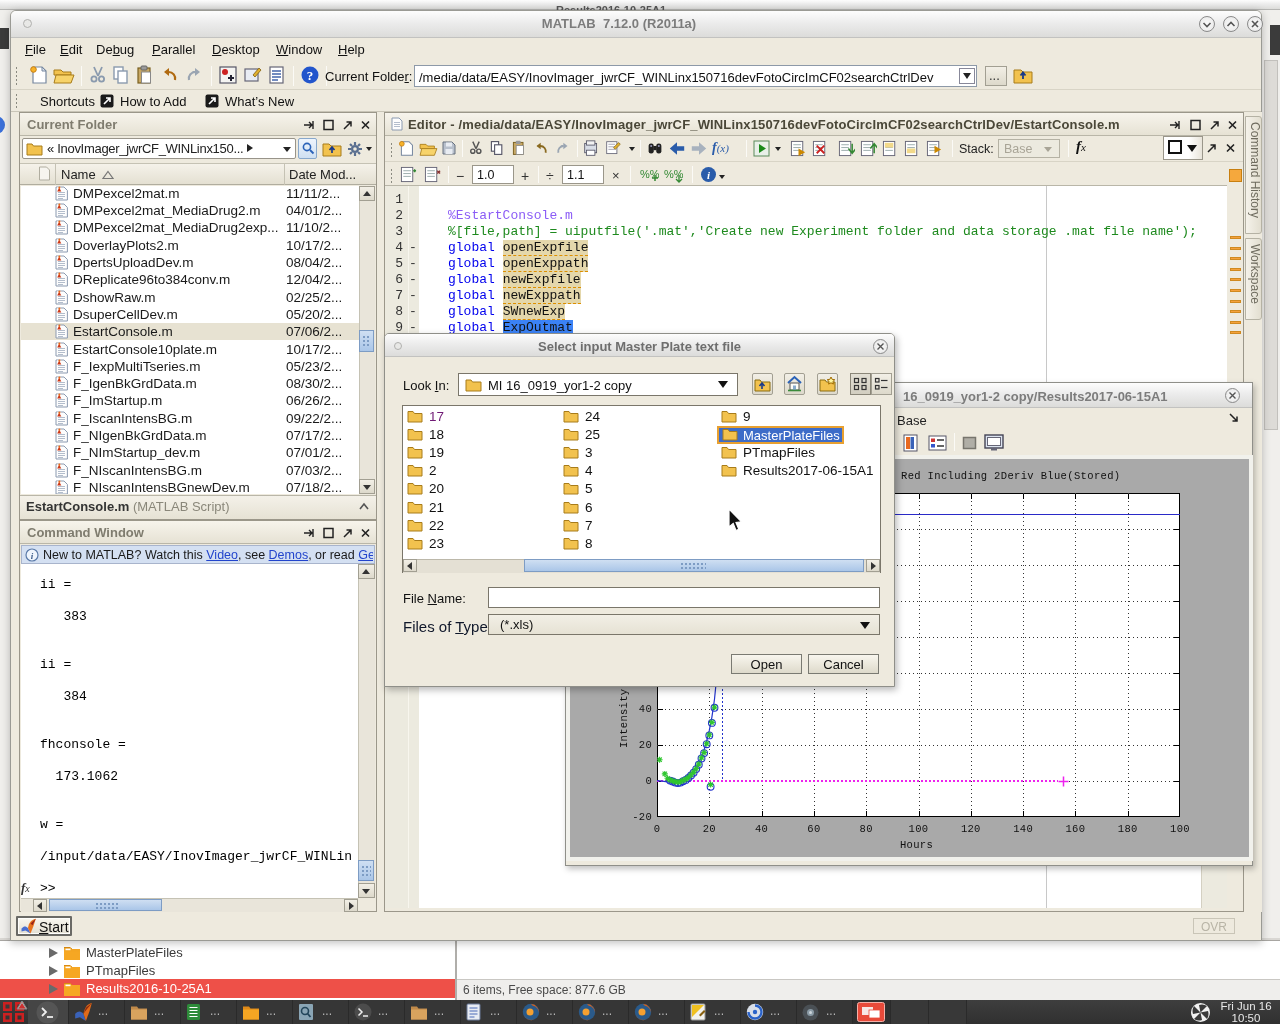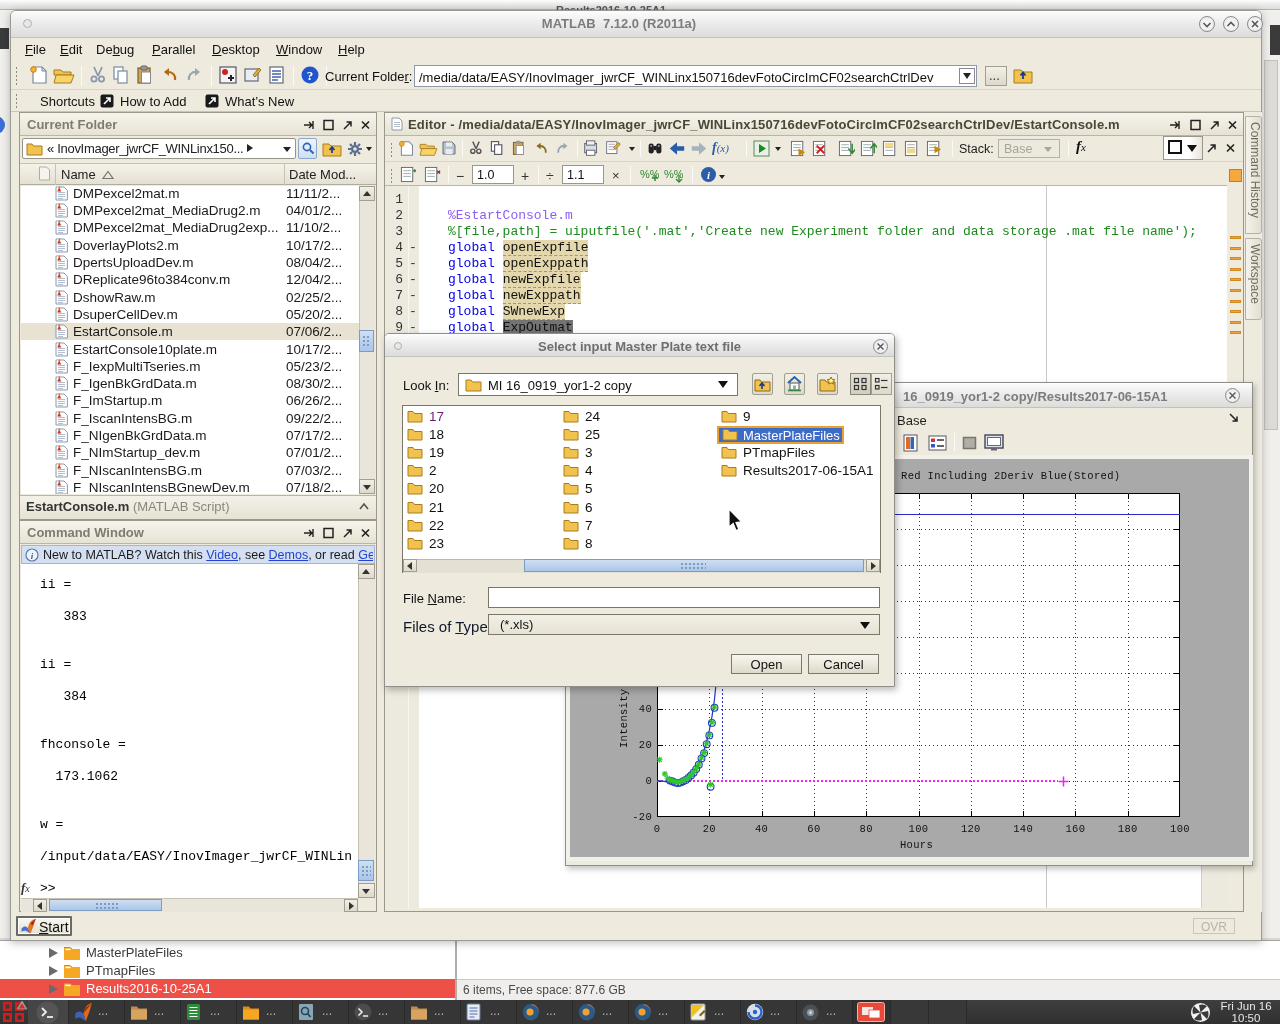--- a/index.html
+++ b/index.html
@@ -619,21 +619,21 @@
 <div class="ab mono" style="left:409px;top:272px;font-size:13px;color:#333;">-</div>
 <div class="ab mono" style="left:448px;top:272px;font-size:13px;white-space:pre;"><span style="color:#0000ee;">global</span> <span style="background:#e4d7ab;border-bottom:1px dashed #dd8f00;color:#111;">newExpfile</span></div>
 <div class="ab mono" style="left:385px;top:288px;width:18px;text-align:right;font-size:13px;color:#333;">7</div>
 <div class="ab mono" style="left:409px;top:288px;font-size:13px;color:#333;">-</div>
 <div class="ab mono" style="left:448px;top:288px;font-size:13px;white-space:pre;"><span style="color:#0000ee;">global</span> <span style="background:#e4d7ab;border-bottom:1px dashed #dd8f00;color:#111;">newExppath</span></div>
 <div class="ab mono" style="left:385px;top:304px;width:18px;text-align:right;font-size:13px;color:#333;">8</div>
 <div class="ab mono" style="left:409px;top:304px;font-size:13px;color:#333;">-</div>
 <div class="ab mono" style="left:448px;top:304px;font-size:13px;white-space:pre;"><span style="color:#0000ee;">global</span> <span style="background:#e4d7ab;border-bottom:1px dashed #dd8f00;color:#111;">SWnewExp</span></div>
 <div class="ab mono" style="left:385px;top:320px;width:18px;text-align:right;font-size:13px;color:#333;">9</div>
 <div class="ab mono" style="left:409px;top:320px;font-size:13px;color:#333;">-</div>
-<div class="ab mono" style="left:448px;top:320px;font-size:13px;white-space:pre;"><span style="color:#0000ee;">global</span> <span style="background:#737373;border-bottom:1px dashed #dd8f00;color:#111;">ExpOutmat</span></div>
+<div class="ab mono" style="left:448px;top:320px;font-size:13px;white-space:pre;"><span style="color:#0000ee;">global</span> <span style="background:#3b82f6;border-bottom:1px dashed #dd8f00;color:#111;">ExpOutmat</span></div>
 <div class="ab" style="left:1227px;top:162px;width:16px;height:746px;background:#eeeade;"></div>
 <div class="ab" style="left:1229px;top:169px;width:13px;height:13px;background:#f5a83d;border:1px solid #c87f10;"></div>
 <div class="ab" style="left:1230px;top:236.0px;width:11px;height:3px;background:#f5a13d;border:0.5px solid #d08a20;"></div>
 <div class="ab" style="left:1230px;top:246.6px;width:11px;height:3px;background:#f5a13d;border:0.5px solid #d08a20;"></div>
 <div class="ab" style="left:1230px;top:257.2px;width:11px;height:3px;background:#f5a13d;border:0.5px solid #d08a20;"></div>
 <div class="ab" style="left:1230px;top:267.8px;width:11px;height:3px;background:#f5a13d;border:0.5px solid #d08a20;"></div>
 <div class="ab" style="left:1230px;top:278.4px;width:11px;height:3px;background:#f5a13d;border:0.5px solid #d08a20;"></div>
 <div class="ab" style="left:1230px;top:289.0px;width:11px;height:3px;background:#f5a13d;border:0.5px solid #d08a20;"></div>
 <div class="ab" style="left:1230px;top:299.6px;width:11px;height:3px;background:#f5a13d;border:0.5px solid #d08a20;"></div>
 <div class="ab" style="left:1230px;top:310.2px;width:11px;height:3px;background:#f5a13d;border:0.5px solid #d08a20;"></div>

